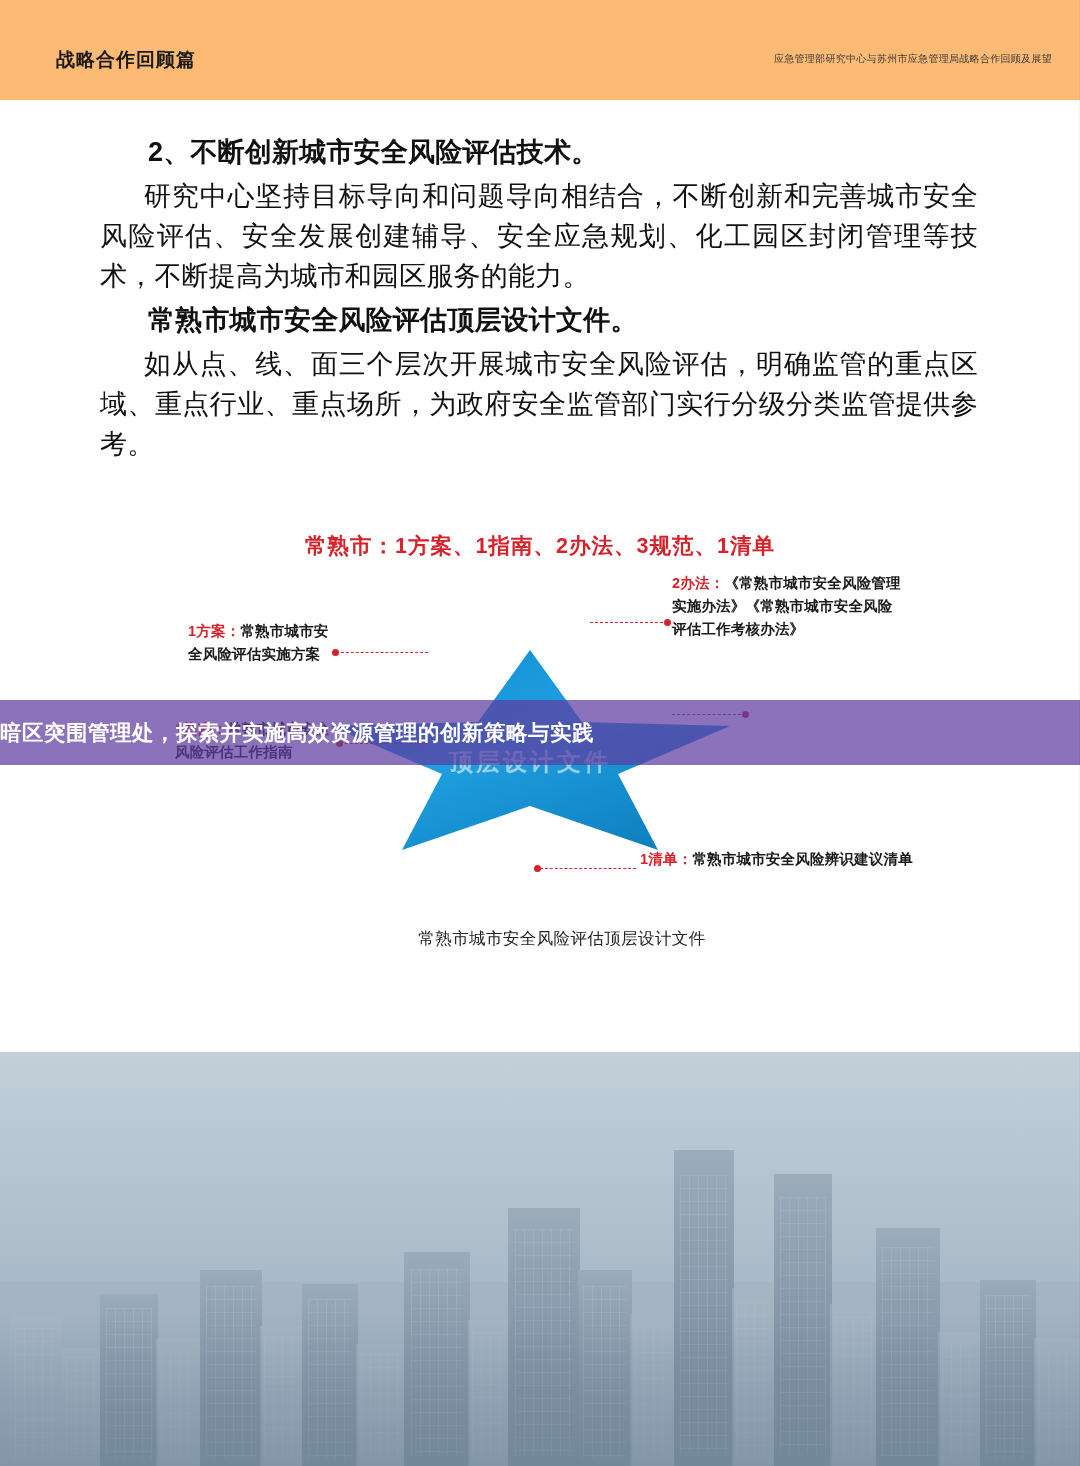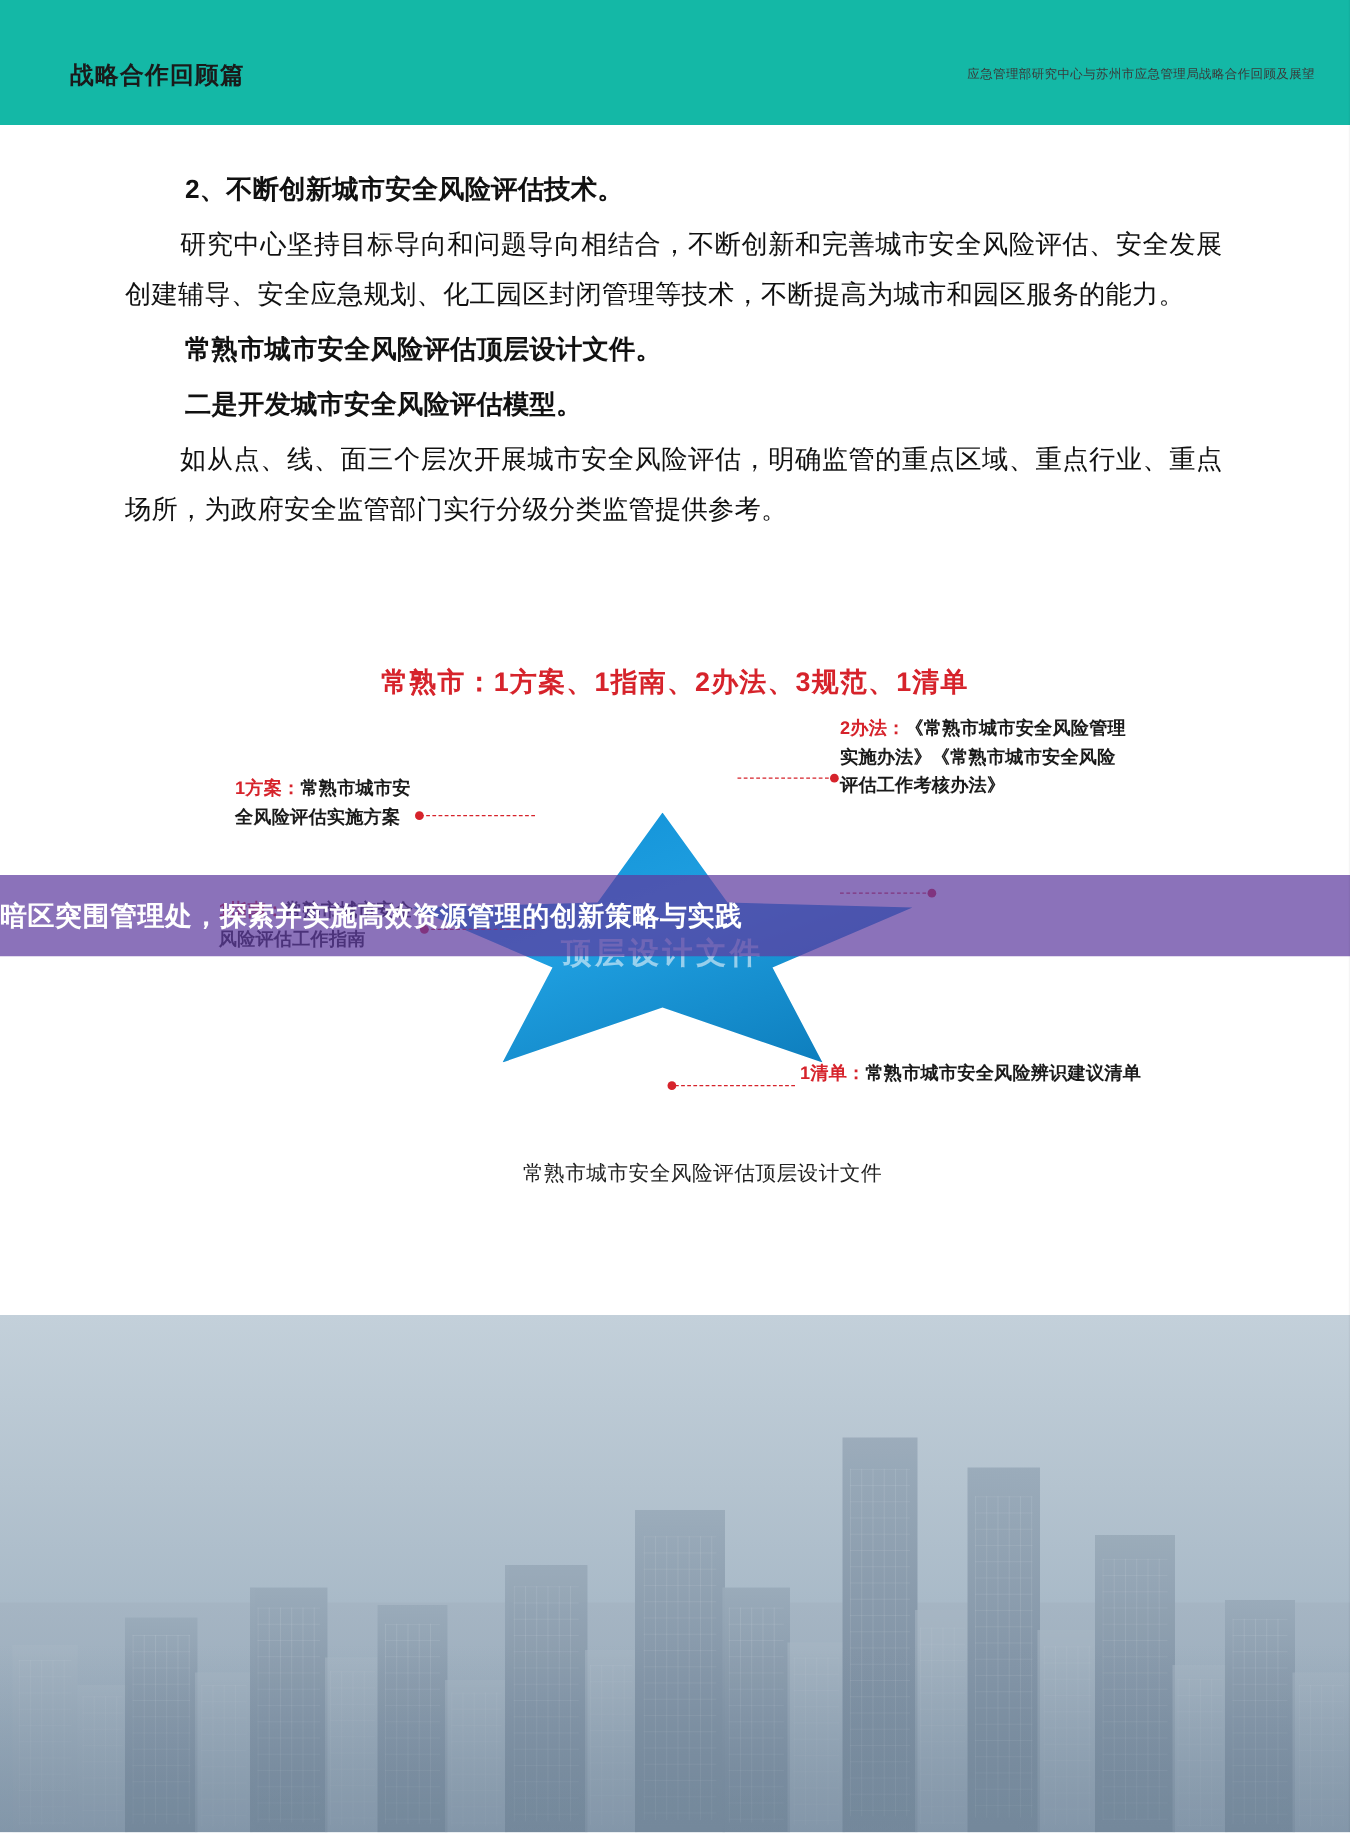--- a/index.html
+++ b/index.html
@@ -16,21 +16,21 @@
     overflow: hidden;
     background: #ffffff;
   }
 
   
   .doc-header {
     position: absolute;
     top: 0; left: 0;
     width: 1080px;
     height: 100px;
-    background: #14b8a6;
+    background: #fdba74;
   }
   .doc-header-title {
     position: absolute;
     left: 56px;
     top: 47px;
     font-size: 19px;
     font-weight: bold;
     color: #1a1a1a;
     letter-spacing: 1px;
   }
@@ -44,21 +44,21 @@
   }
 
   
   .doc-body {
     position: absolute;
     left: 100px;
     top: 132px;
     width: 890px;
   }
   .para {
-    font-size: 21px;
+    font-size: 27px;
     line-height: 40px;
     color: #111111;
     margin: 0 12px 4px 0;
     text-align: justify;
     letter-spacing: 0.2px;
   }
   .para.bold {
     font-weight: bold;
   }
   .indent-1 { text-indent: 44px; }
@@ -225,21 +225,20 @@
 
   <div class="doc-header">
     <div class="doc-header-title">战略合作回顾篇</div>
     <div class="doc-header-sub">应急管理部研究中心与苏州市应急管理局战略合作回顾及展望</div>
   </div>
 
   <div class="doc-body">
     <p class="para bold indent-head">2、不断创新城市安全风险评估技术。</p>
     <p class="para indent-1">研究中心坚持目标导向和问题导向相结合，不断创新和完善城市安全风险评估、安全发展创建辅导、安全应急规划、化工园区封闭管理等技术，不断提高为城市和园区服务的能力。</p>
     <p class="para bold indent-head2">常熟市城市安全风险评估顶层设计文件。</p>
-    <p class="para bold indent-head2">二是开发城市安全风险评估模型。</p>
     <p class="para indent-1">如从点、线、面三个层次开展城市安全风险评估，明确监管的重点区域、重点行业、重点场所，为政府安全监管部门实行分级分类监管提供参考。</p>
   </div>
 
   <div class="figure">
 
     <div class="fig-title">常熟市：1方案、1指南、2办法、3规范、1清单</div>
 
     <div class="star-wrap">
       <div class="star-side"></div>
       <div class="star-top"></div>

